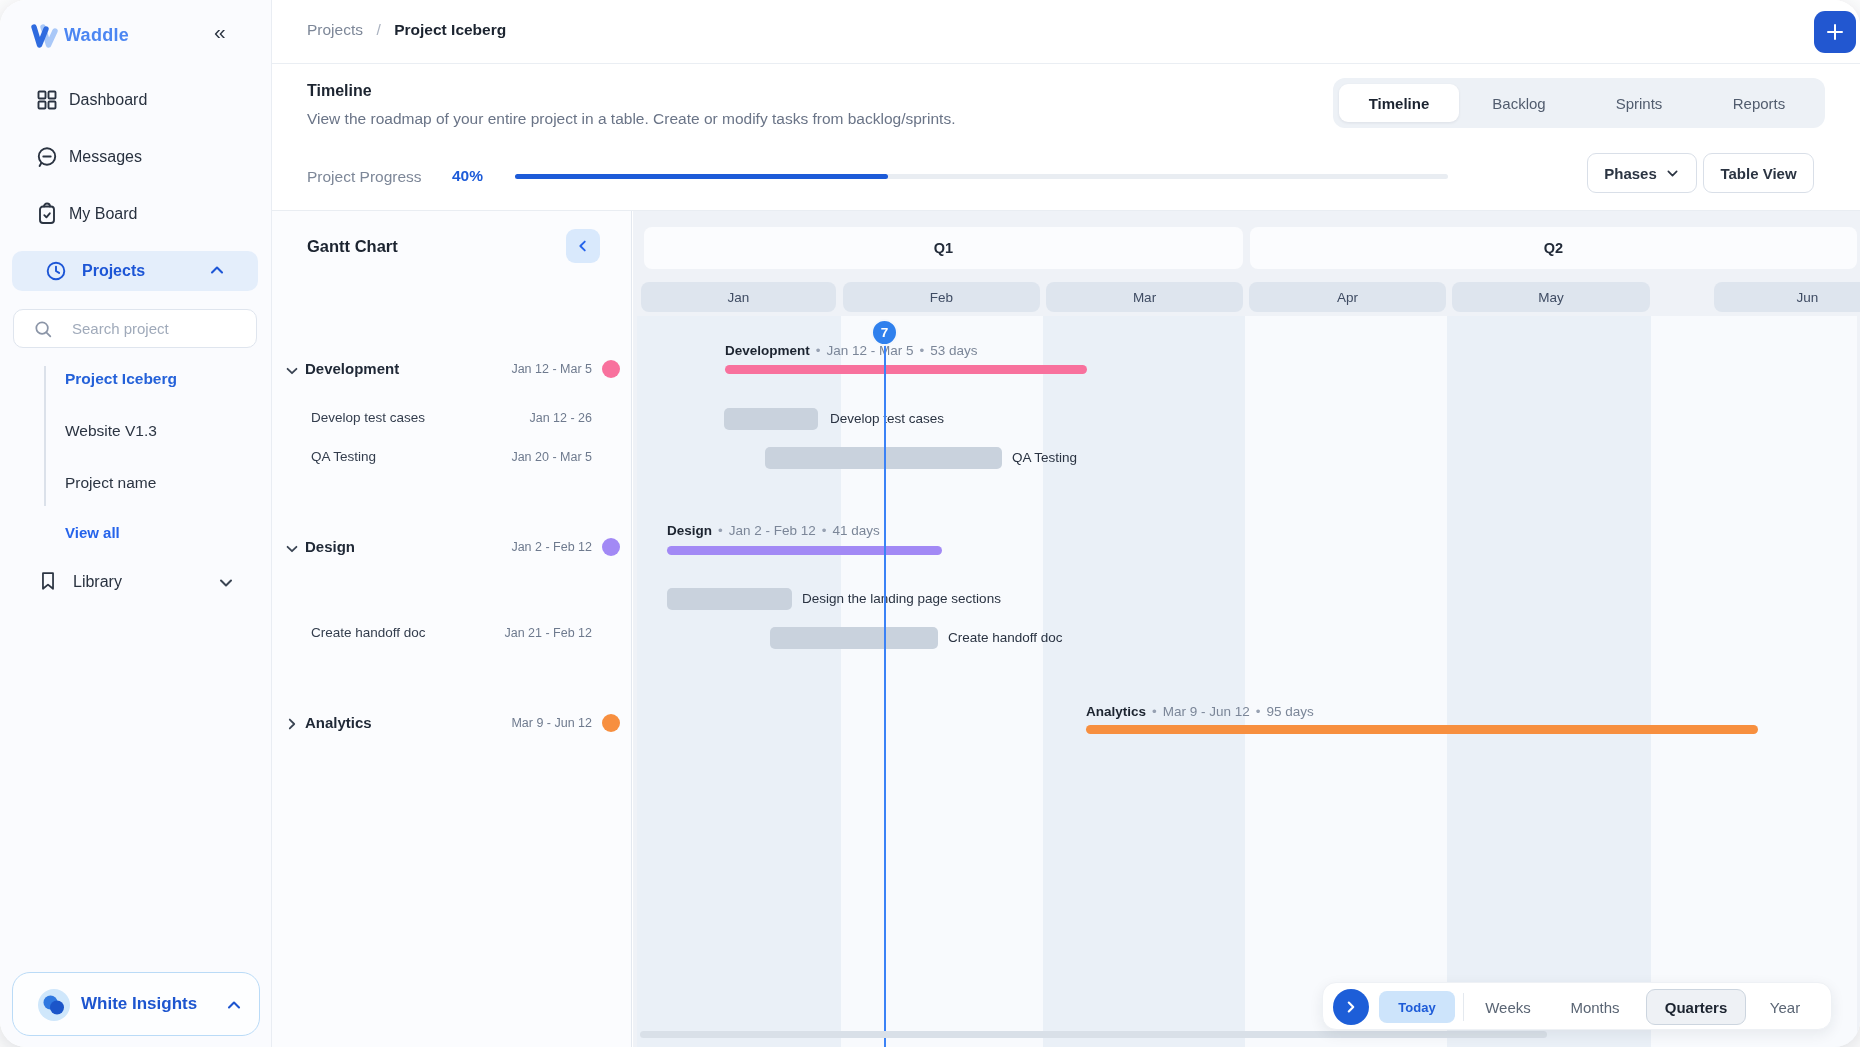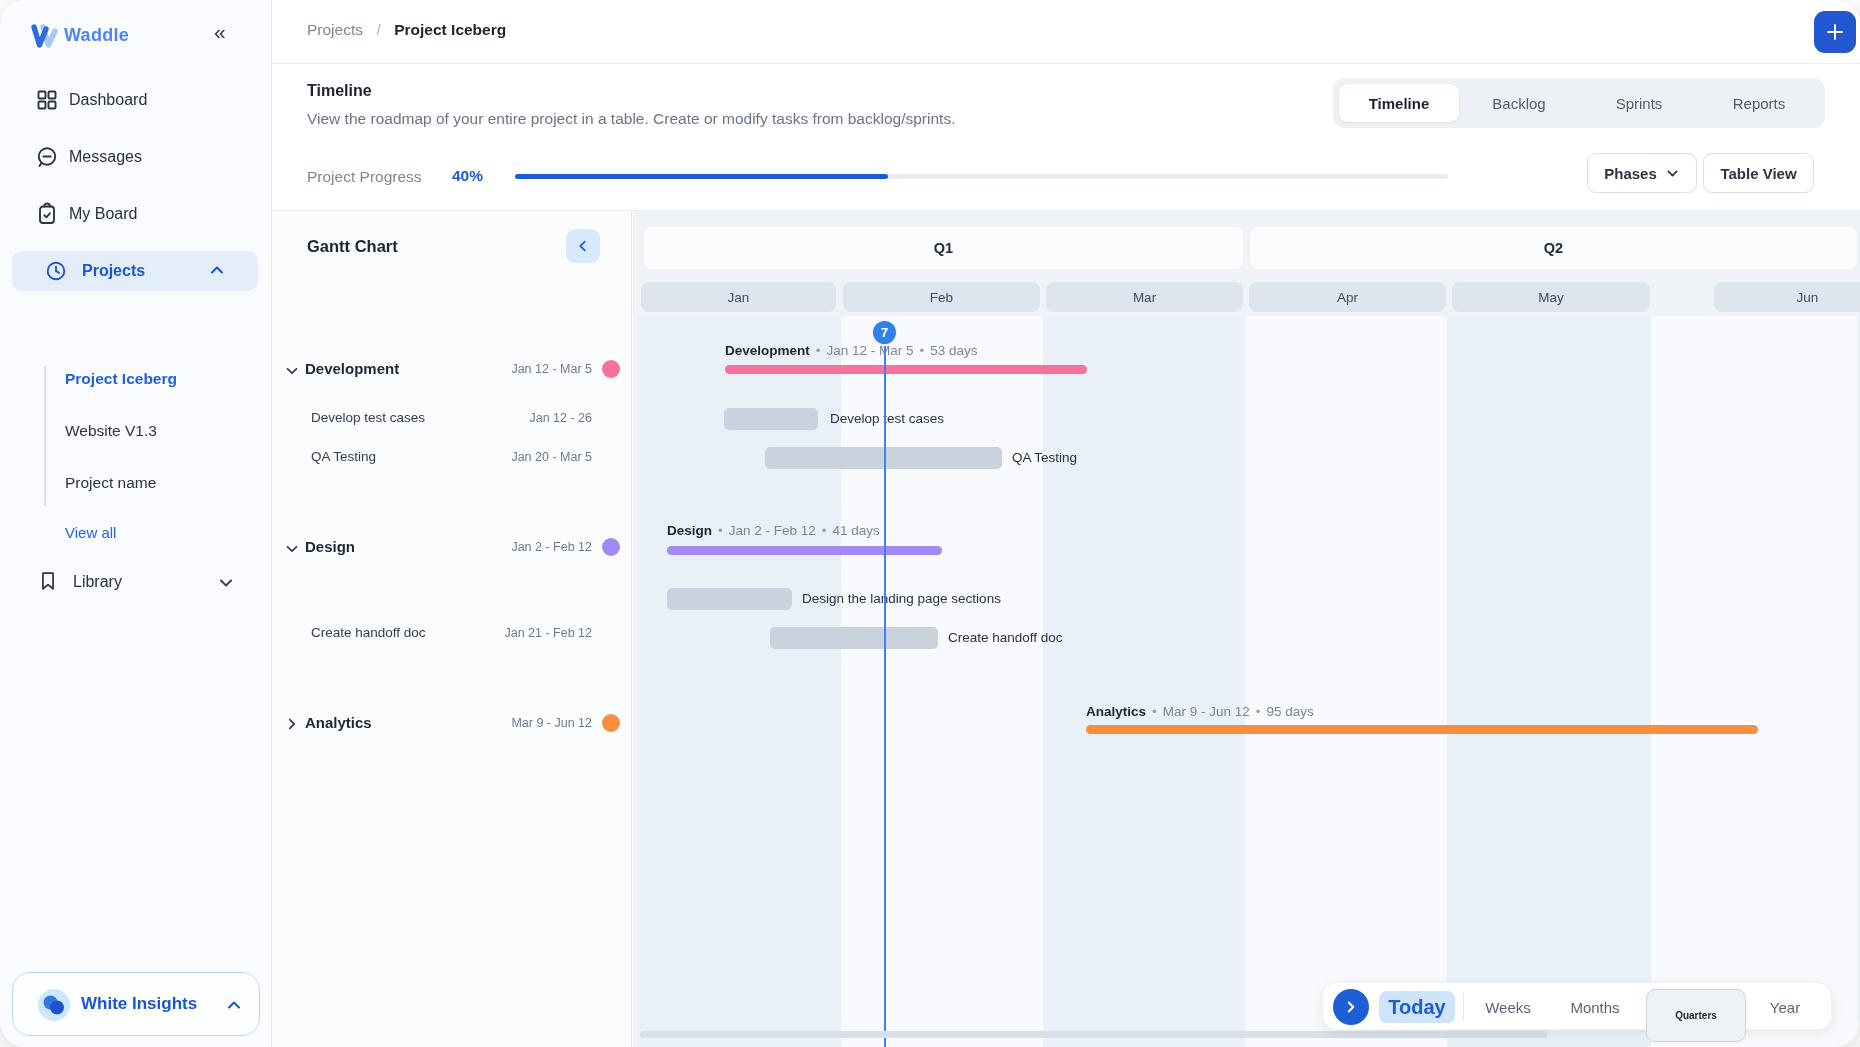--- a/index.html
+++ b/index.html
@@ -20,21 +20,21 @@
                 display:flex; align-items:center; cursor:pointer; }
   .nav-active .nicon { position:absolute; left:32px; width:24px; height:24px; color:#1d56d6; }
   .nav-active .nlabel { position:absolute; left:70px; font-size:16px; font-weight:700; color:#1d56d6; }
   .search-box { position:absolute; left:13px; top:309px; width:244px; height:39px; background:#fff;
                 border:1px solid #dfe5ee; border-radius:10px; }
   .search-box input { position:absolute; left:58px; top:0; width:175px; height:37px; border:none; outline:none;
                       background:transparent; font-size:15px; color:#3b4656; font-family:"Liberation Sans",sans-serif; }
   .search-box input::placeholder { color:#a0aaba; }
   .proj-link { position:absolute; left:65px; font-size:15.5px; color:#2b3442; cursor:pointer; white-space:nowrap; }
   .proj-link.active { color:#2461d9; font-weight:700; }
-  .view-all { position:absolute; left:65px; font-size:15px; color:#2563eb; font-weight:400; cursor:pointer; }
+  .view-all { position:absolute; left:65px; font-size:15px; color:#2563eb; font-weight:700; cursor:pointer; }
   .insights { position:absolute; left:12px; top:972px; width:248px; height:64px; background:#fdfeff;
               border:1.5px solid #badbf7; border-radius:18px; cursor:pointer; }
   .insights .ilabel { position:absolute; left:68px; top:21px; font-size:17px; font-weight:700; color:#1d55cf; }
 
   
   .main-header { position:absolute; left:272px; top:0; width:1588px; height:64px; background:#fff;
                  border-bottom:1px solid #eaeef3; }
   .crumb-parent { font-size:15.5px; color:#7d8798; cursor:pointer; }
   .crumb-sep { font-size:15.5px; color:#aab2c0; margin:0 9px; }
   .crumb-current { font-size:15.5px; color:#1c2430; font-weight:700; }
@@ -94,26 +94,26 @@
   .bar-label { position:absolute; height:22px; line-height:22px; font-size:13.5px; color:#2a3342;
                white-space:nowrap; z-index:3; }
   .hscroll { position:absolute; left:7px; top:820px; width:907px; height:7px; background:#d9e0e8; border-radius:4px; z-index:5; cursor:grab; }
 
   
   .foot { position:absolute; left:1322px; top:982px; width:510px; height:48px; background:#fff; border:1px solid #eef1f5;
           border-radius:14px; box-shadow:0 4px 14px rgba(25,35,55,.08); z-index:6; }
   .foot-go { position:absolute; left:10px; top:6px; width:36px; height:36px; border-radius:50%; background:#1d5ed8;
              color:#fff; display:flex; align-items:center; justify-content:center; cursor:pointer; }
   .foot-today { position:absolute; left:56px; top:8px; width:76px; height:32px; background:#cde4fb; border-radius:8px;
-                color:#1d5bd8; font-weight:700; font-size:20px; display:flex; align-items:center; justify-content:center; cursor:pointer; }
+                color:#1d5bd8; font-weight:700; font-size:13px; display:flex; align-items:center; justify-content:center; cursor:pointer; }
   .foot-sep { position:absolute; left:140px; top:10px; width:1px; height:28px; background:#e4e9ef; }
   .foot-opt { position:absolute; top:8px; height:32px; display:flex; align-items:center; justify-content:center;
               font-size:15px; color:#5a6574; cursor:pointer; }
-  .foot-quarters { position:absolute; left:323px; top:6px; width:100px; height:53px; background:#eef1f5;
-                   border:1px solid #ccd5df; border-radius:9px; color:#1c2430; font-weight:700; font-size:10px;
+  .foot-quarters { position:absolute; left:323px; top:6px; width:100px; height:36px; background:#eef1f5;
+                   border:1px solid #ccd5df; border-radius:9px; color:#1c2430; font-weight:700; font-size:15px;
                    display:flex; align-items:center; justify-content:center; cursor:pointer; }
 </style>
 </head>
 <body>
 
 <div class="app">
 
   <div class="sidebar">
     <span class="abs" style="left:30px; top:22px;">
       <svg width="30" height="28" viewBox="0 0 30 28" fill="none">
@@ -166,20 +166,29 @@
         </svg>
       </span>
       <span class="nlabel">Projects</span>
       <span class="abs" style="left:196px; top:10px; color:#1d56d6;">
         <svg width="18" height="18" viewBox="0 0 18 18" fill="none" stroke="currentColor" stroke-width="2.1" stroke-linecap="round" stroke-linejoin="round">
           <polyline points="4,11.5 9,6.5 14,11.5"></polyline>
         </svg>
       </span>
     </div>
 
+    <div class="search-box">
+      <span class="abs" style="left:18px; top:8px; color:#8b95a7;">
+        <svg width="22" height="22" viewBox="0 0 24 24" fill="none" stroke="currentColor" stroke-width="1.9" stroke-linecap="round">
+          <circle cx="11" cy="11" r="6.3"></circle>
+            <line x1="15.6" y1="15.6" x2="20" y2="20"></line>
+        </svg>
+      </span>
+      <input type="text" value="" placeholder="Search project" style="">
+    </div>
 
     <div class="abs" style="left:44px; top:366px; width:2px; height:140px; background:#dbe1ea;"></div>
     <span class="proj-link active" style="top:370px;">Project Iceberg</span>
     <span class="proj-link" style="top:422px;">Website V1.3</span>
     <span class="proj-link" style="top:474px;">Project name</span>
     <span class="view-all" style="top:524px;">View all</span>
 
     <div class="nav-item" style="top:566px;">
       <span class="nicon" style="left:34px;">
         <svg width="22" height="22" viewBox="0 0 24 24" fill="none" stroke="currentColor" stroke-width="1.9" stroke-linejoin="round">

